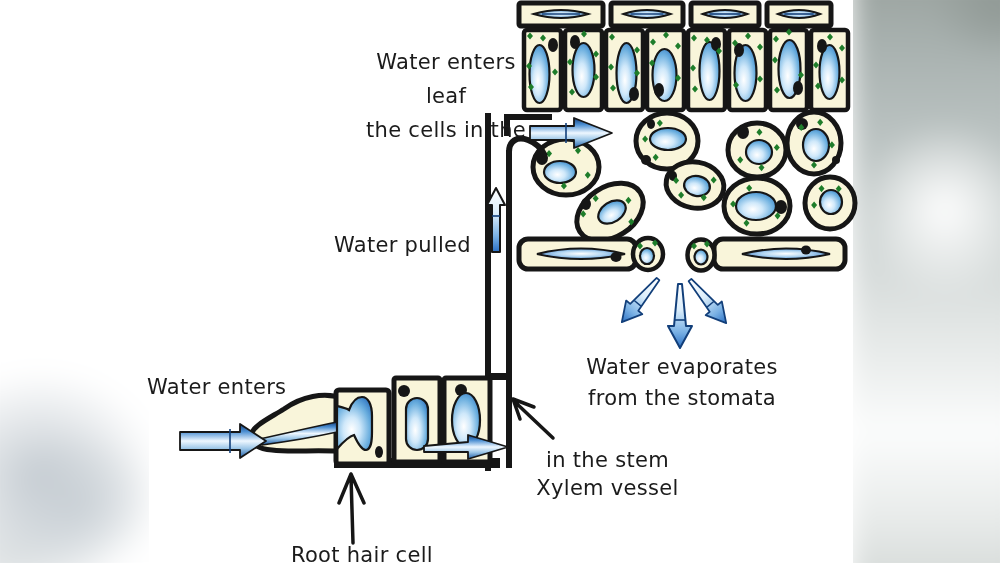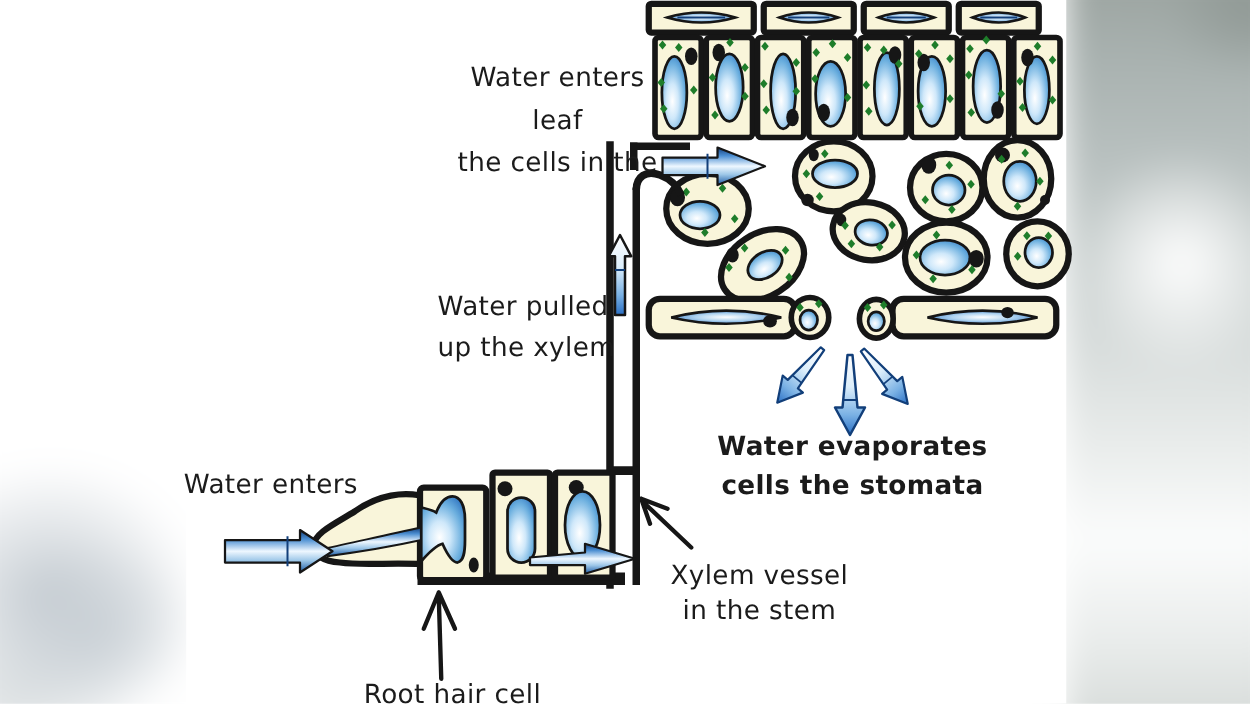--- a/index.html
+++ b/index.html
@@ -285,30 +285,29 @@
 
   <path class="ptr" d="M353,543 L351,477 M351,474 L339,503 M351,474 L364,503"></path>
   <path class="ptr" d="M553,438 L516,403 M513,399 L520,419 M513,399 L534,407"></path>
 </svg>
 
 <div class="lbl center lh34" style="left:356px;top:45px;width:180px;">
   <div>Water enters</div>
   <div>leaf</div>
   <div>the cells in the</div>
 </div>
-<div class="lbl" style="left:334px;top:229px;margin-left:16px;">
+<div class="lbl" style="left:334px;top:229px;">
   <div>Water pulled</div>
-  <div>up the xylem</div>
-</div>
-<div class="lbl center lh31" style="left:562px;top:342px;width:240px;font-weight:bold;">
+</div>
+<div class="lbl center lh31" style="left:562px;top:352px;width:240px;">
   <div>Water evaporates</div>
-  <div>cells the stomata</div>
+  <div>from the stomata</div>
 </div>
 <div class="lbl" style="left:147px;top:371px;">
   <div>Water enters</div>
 </div>
 <div class="lbl center lh28" style="left:520px;top:446px;width:175px;">
+  <div>in the stem</div>
   <div>Xylem vessel</div>
-  <div>in the stem</div>
 </div>
 <div class="lbl" style="left:291px;top:539px;">
   <div>Root hair cell</div>
 </div>
 
 </body></html>

